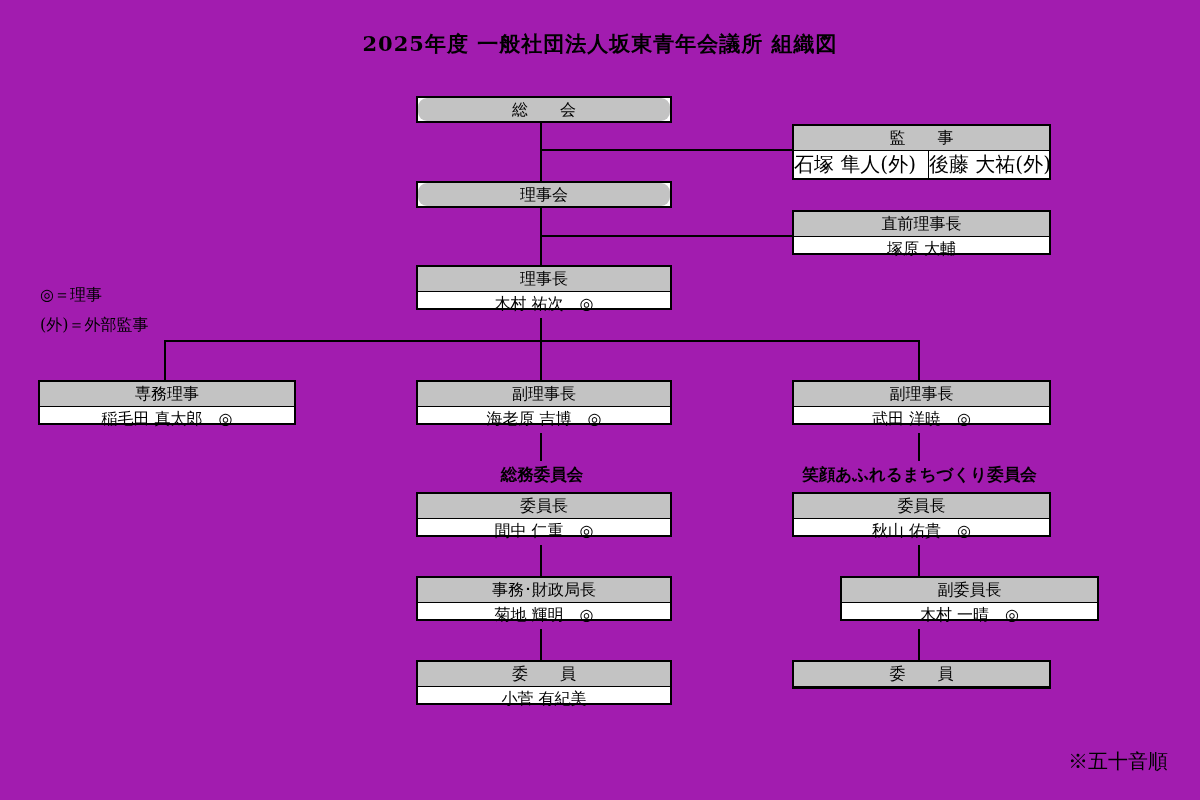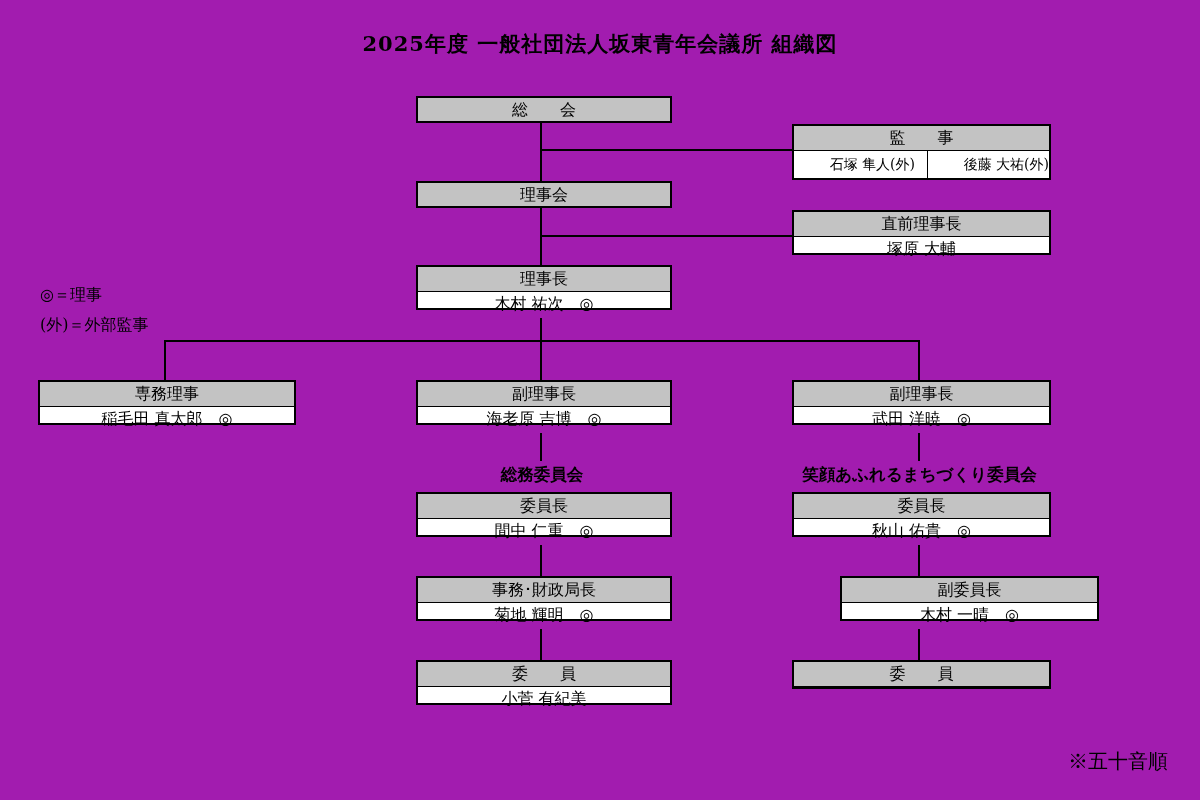--- a/index.html
+++ b/index.html
@@ -11,24 +11,24 @@
   .page-title {
     position:absolute; top:30px; left:0; width:100%;
     text-align:center; font-size:21px; font-weight:bold; letter-spacing:1px;
   }
   .box { position:absolute; border:2px solid #000; background:#fff; box-sizing:content-box; }
   .hd {
     background:#c3c3c3; text-align:center; font-size:16px;
     height:24px; line-height:24px; border-bottom:1.5px solid #000;
     white-space:nowrap; overflow:hidden;
   }
-  .hd.solo { border-bottom:none; height:23px; line-height:23px; }
+  .hd.solo { border-bottom:none; height:23px; line-height:23px;border-radius:9px; }
   .nm { background:#fff; text-align:center; font-size:16px; height:16px; line-height:24px; white-space:nowrap; }
   .row { display:flex; }
-  .cell { flex:1; text-align:right; font-size:14px; height:24px; line-height:24px; white-space:nowrap; }
+  .cell { flex:1; text-align:left; font-size:20px; height:24px; line-height:24px; white-space:nowrap; }
   .cell.tall { height:27px; line-height:27px; }
   .cell + .cell { border-left:1.5px solid #000;margin-left:12px; }
   .vl { position:absolute; width:2px; background:#000; }
   .hl { position:absolute; height:2px; background:#000; }
   .cmt {
     position:absolute; text-align:center; font-weight:bold; font-size:16.5px;
     font-family:"Liberation Sans","DejaVu Sans",sans-serif; white-space:nowrap;
   }
   .legend { position:absolute; left:40px; top:264px; font-size:16px;margin-top:16px; }
   .legend div { height:30px; line-height:30px; white-space:nowrap; }

